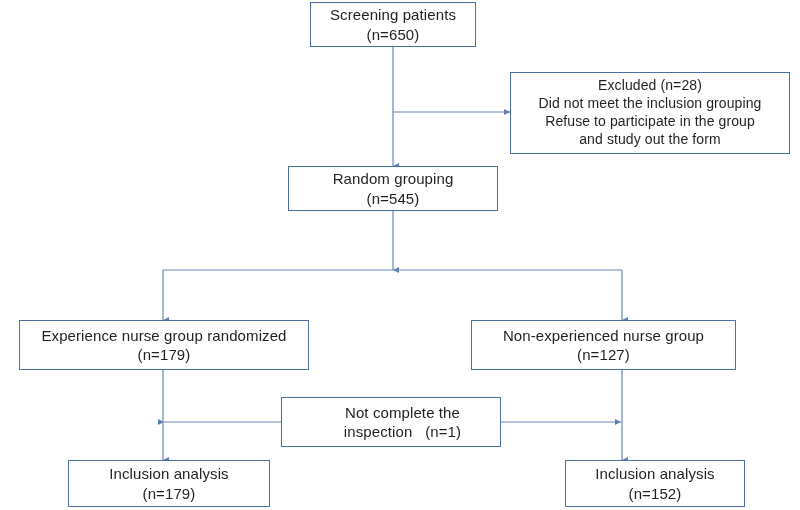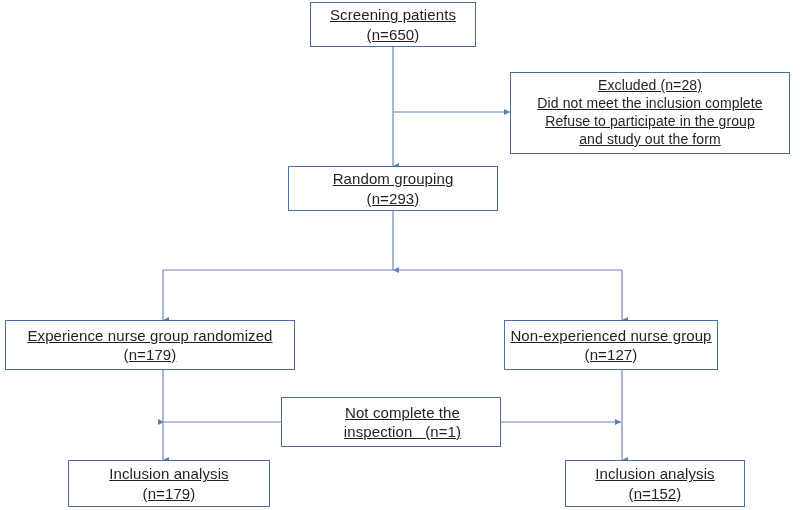--- a/index.html
+++ b/index.html
@@ -33,32 +33,31 @@
     background: #ffffff;
     color: #231f20;
     display: flex;
     flex-direction: column;
     align-items: center;
     justify-content: center;
     text-align: center;
     line-height: 1.28;
     font-size: 15px;
     letter-spacing: 0.1px;
-    text-decoration: underline;
   }
   .node .ln {
     display: block;
     white-space: pre;
   }
   
   #node-screening   { left: 310px; top:   2px; width: 166px; height:  45px; }
   #node-excluded    { left: 510px; top:  72px; width: 280px; height:  82px; font-size: 14px; }
   #node-random      { left: 288px; top: 166px; width: 210px; height:  45px; }
-  #node-exp-group   { left:   5px; top: 320px; width: 290px; height:  50px; }
-  #node-nonexp-group{ left: 504px; top: 320px; width: 214px; height:  50px; }
+  #node-exp-group   { left:   19px; top: 320px; width: 290px; height:  50px; }
+  #node-nonexp-group{ left: 471px; top: 320px; width: 265px; height:  50px; }
   #node-notcomplete { left: 281px; top: 397px; width: 220px; height:  50px; padding-left: 23px; }
   #node-incl-left   { left:  68px; top: 460px; width: 202px; height:  47px; }
   #node-incl-right  { left: 565px; top: 460px; width: 180px; height:  47px; }
 </style>
 </head>
 <body>
 
 <div id="flow-root">
 
   <svg id="flow-svg" viewBox="0 0 800 510" xmlns="http://www.w3.org/2000/svg">
@@ -99,28 +98,28 @@
     </g>
   </svg>
 
   <div class="node" id="node-screening">
     <span class="ln">Screening patients</span>
     <span class="ln">(n=650)</span>
   </div>
 
   <div class="node" id="node-excluded">
     <span class="ln">Excluded (n=28)</span>
-    <span class="ln">Did not meet the inclusion complete</span>
+    <span class="ln">Did not meet the inclusion grouping</span>
     <span class="ln">Refuse to participate in the group</span>
     <span class="ln">and study out the form</span>
   </div>
 
   <div class="node" id="node-random">
     <span class="ln">Random grouping</span>
-    <span class="ln">(n=293)</span>
+    <span class="ln">(n=545)</span>
   </div>
 
   <div class="node" id="node-exp-group">
     <span class="ln">Experience nurse group randomized</span>
     <span class="ln">(n=179)</span>
   </div>
 
   <div class="node" id="node-nonexp-group">
     <span class="ln">Non-experienced nurse group</span>
     <span class="ln">(n=127)</span>

